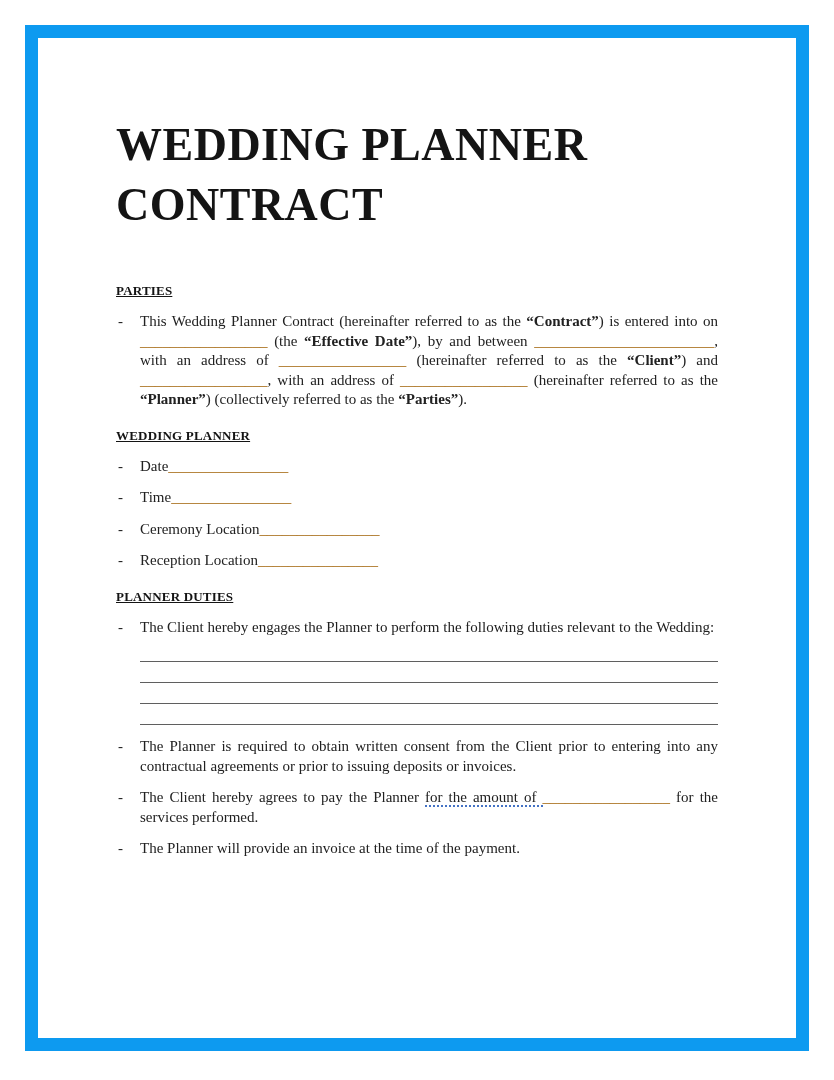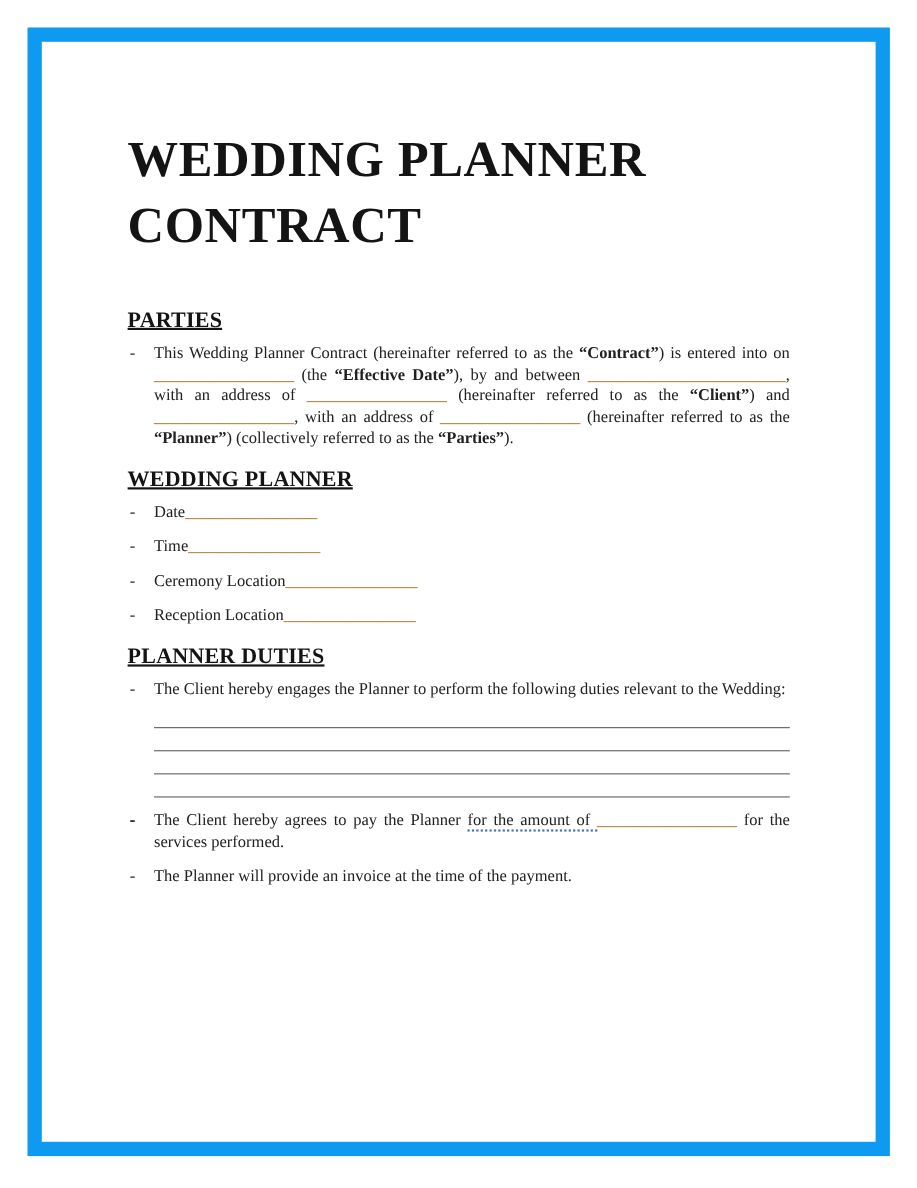--- a/index.html
+++ b/index.html
@@ -24,21 +24,21 @@
   .doc-title {
     margin-top: 77px;
     font-weight: bold;
     font-size: 46px;
     line-height: 60px;
     text-align: left;
     color: #141414;
     letter-spacing: 0.5px;
   }
   .section-heading {
-    font-size: 20px;
+    font-size: 13px;
     line-height: 20px;
     font-weight: bold;
     text-decoration: underline;
     margin: 16px 0 11px 0;
     color: #141414;
     letter-spacing: 0.2px;
   }
   section:first-child .section-heading { margin-top: 46px; }
   .bullet {
     position: relative;
@@ -86,20 +86,20 @@
       </section>
       <section>
         <h2 class="section-heading">PLANNER DUTIES</h2>
         <div class="bullet"><span class="dash">-</span><span class="bullet-text"><span class="">The Client hereby engages the Planner to perform the following duties relevant to the Wedding:</span></span></div>
         <div class="rules">
           <div class="rule"></div>
           <div class="rule"></div>
           <div class="rule"></div>
           <div class="rule"></div>
         </div>
-        <div class="bullet"><span class="dash">-</span></div>
+        <div class="bullet"><span class="dash">-</span><span class="bullet-text"><span class="">The Planner is required to obtain written consent from the Client prior to entering into any contractual agreements or prior to issuing deposits or invoices.</span></span></div>
       </section>
       <section>
         <div class="bullet"><span class="dash">-</span><span class="bullet-text"><span class="">The Client hereby agrees to pay the Planner </span><span class="phrase-underline grammar-squiggle">for the amount of </span><span class="blank">_________________</span><span class=""> for the services performed.</span></span></div>
         <div class="bullet"><span class="dash">-</span><span class="bullet-text"><span class="">The Planner will provide an invoice at the time of the payment.</span></span></div>
       </section>
     </div>
 </div>
 
 </body></html>

